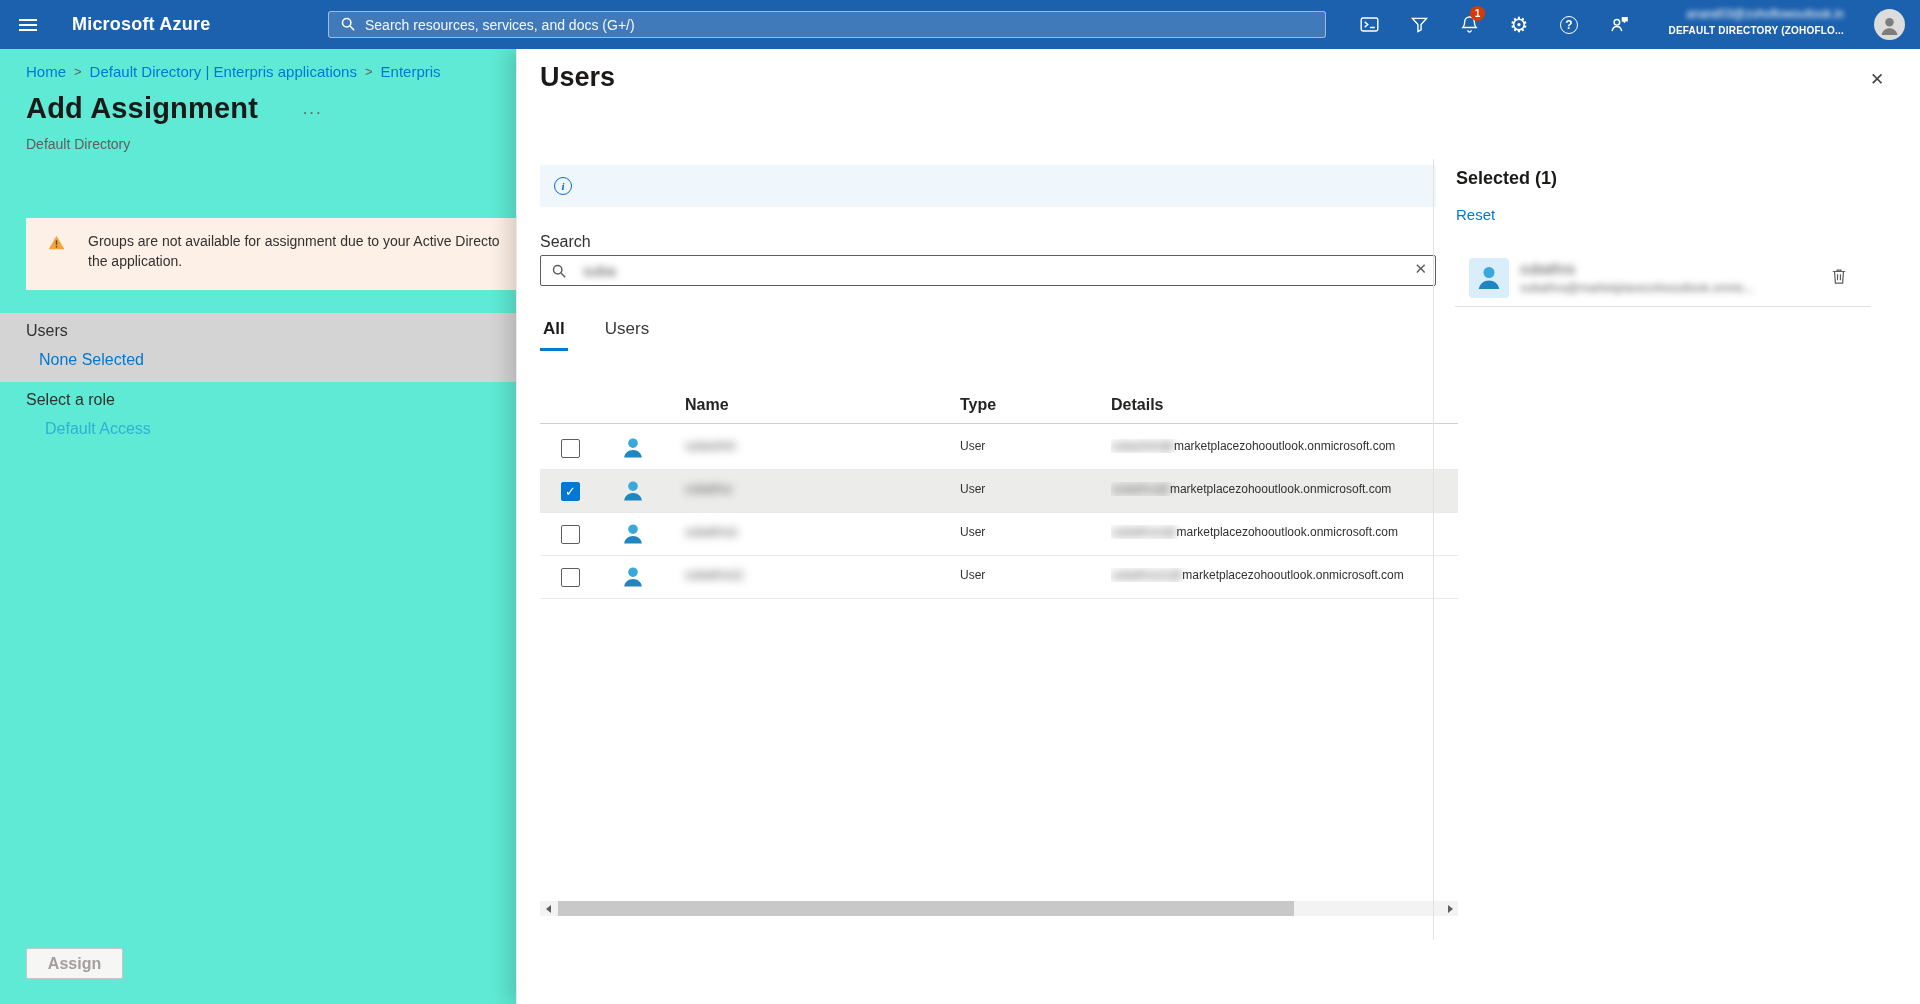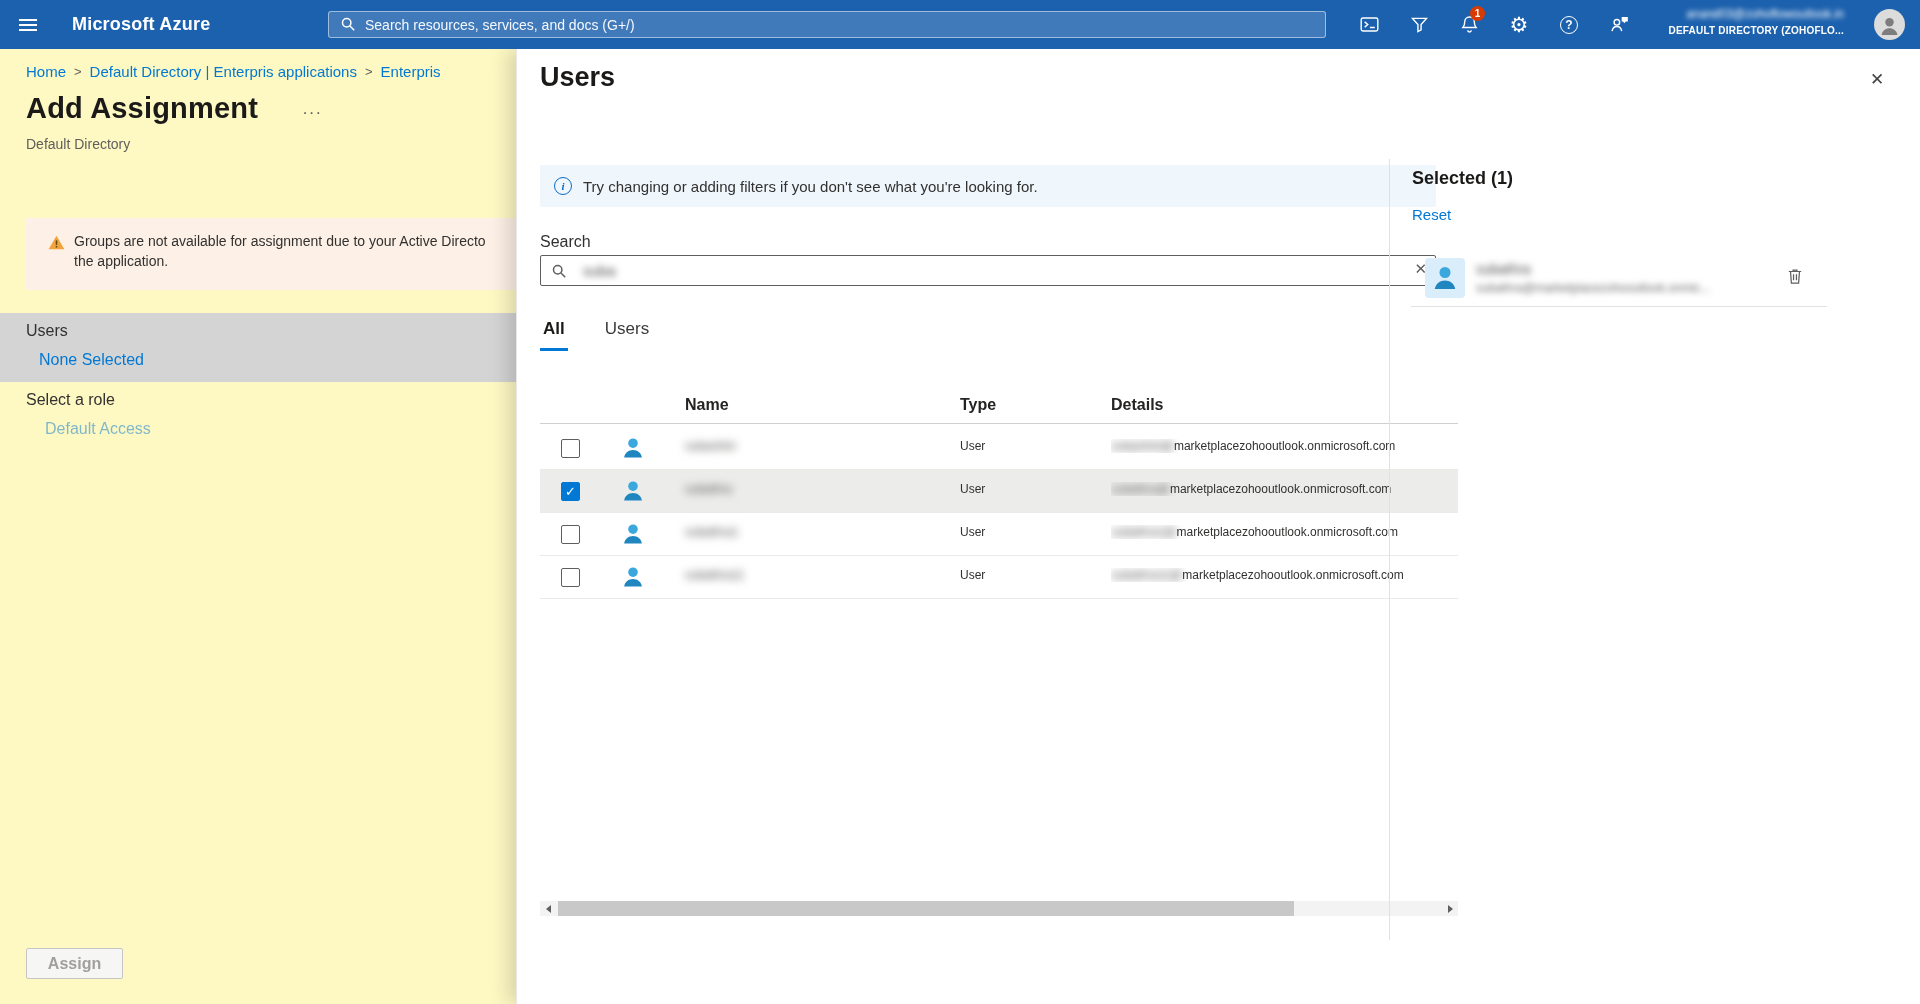--- a/index.html
+++ b/index.html
@@ -1,19 +1,19 @@
 <!DOCTYPE html>
 <html style="--topbar_bg: #1c61ae; --accent: #0078d4; --link: #0078d4; --badge_bg: #d83b01; --warning_bg: #fdf0e6; --info_banner_bg: #eff6fc; --section_highlight_bg: #d4d4d4; --selected_row_bg: #ececeb;"><head>
 <meta charset="utf-8">
 <style>
   * { box-sizing: border-box; }
   html,body { margin:0; padding:0; }
   body { width:1920px; height:1004px; }
   .screen {
-    position:relative; width:1920px; height:1004px; overflow:hidden; background:#fef9c3;
+    position:relative; width:1920px; height:1004px; overflow:hidden; background:#5eead4;
     font-family:"Liberation Sans","DejaVu Sans",sans-serif; color:#323130;
   }
   a { cursor:pointer; }
   button { font-family:inherit; cursor:pointer; }
 
   
   .topbar { position:absolute; left:0; top:0; width:1920px; height:49px; background:var(--topbar_bg,#1c61ae); color:#fff; z-index:50; }
   .tb-btn { position:absolute; top:0; width:48px; height:49px; background:none; border:none; display:flex; align-items:center; justify-content:center; }
   .hamburger { left:4px; }
   .hbars { display:block; width:18px; height:2px; background:#fff; position:relative; }
@@ -42,21 +42,21 @@
   .breadcrumb { position:absolute; left:26px; top:63px; font-size:15px; display:flex; gap:8px; align-items:center; white-space:nowrap; }
   .breadcrumb a { color:var(--link,#0078d4); text-decoration:none; }
   .breadcrumb .sep { color:#605e5c; font-size:13px; }
   .title-row { position:absolute; left:26px; top:92px; display:flex; gap:44px; align-items:flex-start; }
   .page-title { margin:0; font-size:29px; font-weight:700; color:#1b1a19; letter-spacing:.2px; }
   .more-btn { background:none; border:none; color:#605e5c; font-size:17px; letter-spacing:1px; padding:0; margin-top:11px; }
   .subtitle { position:absolute; left:26px; top:136px; font-size:14px; color:#605e5c; }
 
   .warning { position:absolute; left:26px; top:218px; width:880px; height:72px; background:var(--warning_bg,#fdf0e6); display:flex; padding:13px 0 0 22px; }
   .warn-icon { width:17px; height:17px; flex:none; margin-top:3px; }
-  .warn-text { margin-left:9px; font-size:14px; color:#323130; line-height:20px; white-space:nowrap; }
+  .warn-text { margin-left:23px; font-size:14px; color:#323130; line-height:20px; white-space:nowrap; }
 
   .users-section { position:absolute; left:0; top:313px; width:880px; height:69px; background:var(--section_highlight_bg,#d4d4d4); }
   .users-label { position:absolute; left:26px; top:9px; font-size:16px; color:#323130; }
   .none-selected { position:absolute; left:39px; top:38px; font-size:16px; color:var(--link,#0078d4); text-decoration:none; }
   .role-label { position:absolute; left:26px; top:391px; font-size:16px; color:#323130; }
   .default-access { position:absolute; left:45px; top:420px; font-size:16px; color:rgba(0,120,212,.5); text-decoration:none; }
   .assign-btn { position:absolute; left:26px; top:948px; width:97px; height:31px; background:#f6f6f5; border:1px solid #c8c6c4; border-radius:2px; color:#a19f9d; font-size:16px; font-weight:700; }
 
   
   .flyout { position:absolute; left:516px; top:49px; right:0; bottom:0; background:#fff; box-shadow:-9px 0 18px rgba(0,0,0,.14); border-left:1px solid #e8e8e8; z-index:40; }
@@ -99,21 +99,21 @@
   .cell.details .hid { filter:blur(4px); color:#4e4d4c; }
 
   .hscroll { position:absolute; left:23px; top:852px; width:918px; height:15px; background:#f3f3f3; cursor:pointer; }
   .hs-arrow { position:absolute; top:0; width:15px; height:15px; display:flex; align-items:center; justify-content:center; }
   .hs-arrow.left { left:0; }
   .hs-arrow.right { right:0; }
   .hs-arrow.left::before { content:""; border:4px solid transparent; border-right:5px solid #5f5f5f; margin-right:3px; }
   .hs-arrow.right::before { content:""; border:4px solid transparent; border-left:5px solid #5f5f5f; margin-left:3px; }
   .hs-thumb { position:absolute; left:18px; top:0; width:736px; height:15px; background:#c8c8c8; cursor:grab; }
 
-  .sel-panel { position:absolute; right:0; top:110px; bottom:64px; width:531px; border-left:1px solid #e3e1df; }
+  .sel-panel { position:absolute; right:0; top:110px; bottom:64px; width:487px; border-left:1px solid #e3e1df; }
   .sel-title { position:absolute; left:22px; top:9px; font-size:18px; font-weight:700; color:#1b1a19; }
   .sel-reset { position:absolute; left:22px; top:47px; font-size:15px; color:var(--link,#0078d4); text-decoration:none; }
   .sel-card { position:absolute; left:0; top:97px; width:100%; height:55px; }
   .sel-avatar { position:absolute; left:35px; top:2px; width:40px; height:40px; border-radius:4px; background:#d9edfa; display:flex; align-items:center; justify-content:center; }
   .sel-avatar svg { width:30px; height:30px; }
   .sel-name { position:absolute; left:86px; top:5px; font-size:14px; color:#4a4a4a; filter:blur(3.5px); white-space:nowrap; }
   .sel-email { position:absolute; left:86px; top:25px; font-size:12px; color:#6a6a6a; filter:blur(3px); white-space:nowrap; max-width:300px; overflow:hidden; }
   .sel-trash { position:absolute; left:394px; top:10px; width:22px; height:22px; background:none; border:none; padding:0; }
   .sel-trash svg { width:18px; height:18px; }
   .sel-divider { position:absolute; left:21px; top:147px; width:416px; border-bottom:1px solid #e3e1df; }
@@ -235,21 +235,20 @@
 
     <button class="assign-btn">Assign</button>
   </main>
 
   <aside class="flyout">
     <div class="fly-title">Users</div>
     <button class="fly-close"></button>
 
     <div class="fly-banner">
       <span class="info-icon"></span>
-      <span>Try changing or adding filters if you don't see what you're looking for.</span>
     </div>
 
     <div class="fly-search-label">Search</div>
     <div class="fly-search">
       <svg class="mag" viewBox="0 0 16 16" fill="none" stroke="currentColor" stroke-width="1.5">
           <circle cx="6.7" cy="6.7" r="4.2"></circle>
           <path d="M10 10l4.2 4.2"></path>
         </svg>
       <span class="query-blur">suba</span>
       <button class="clear-btn"></button>

